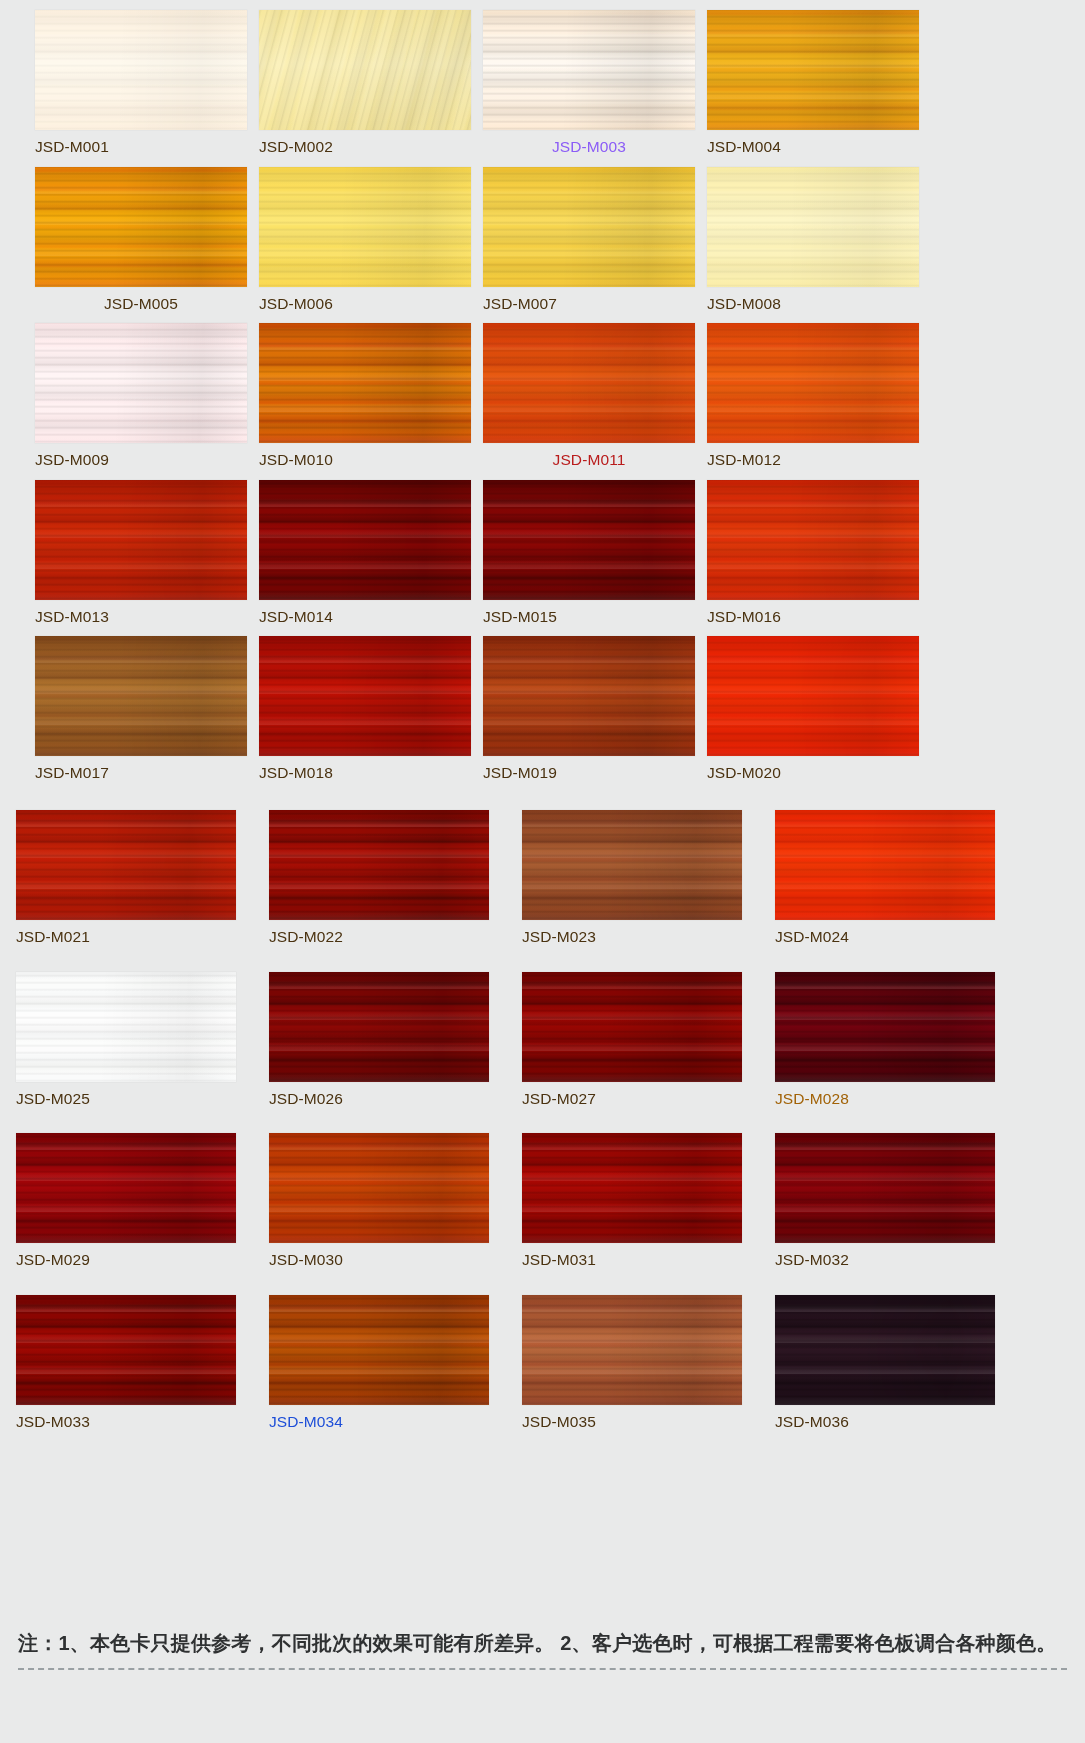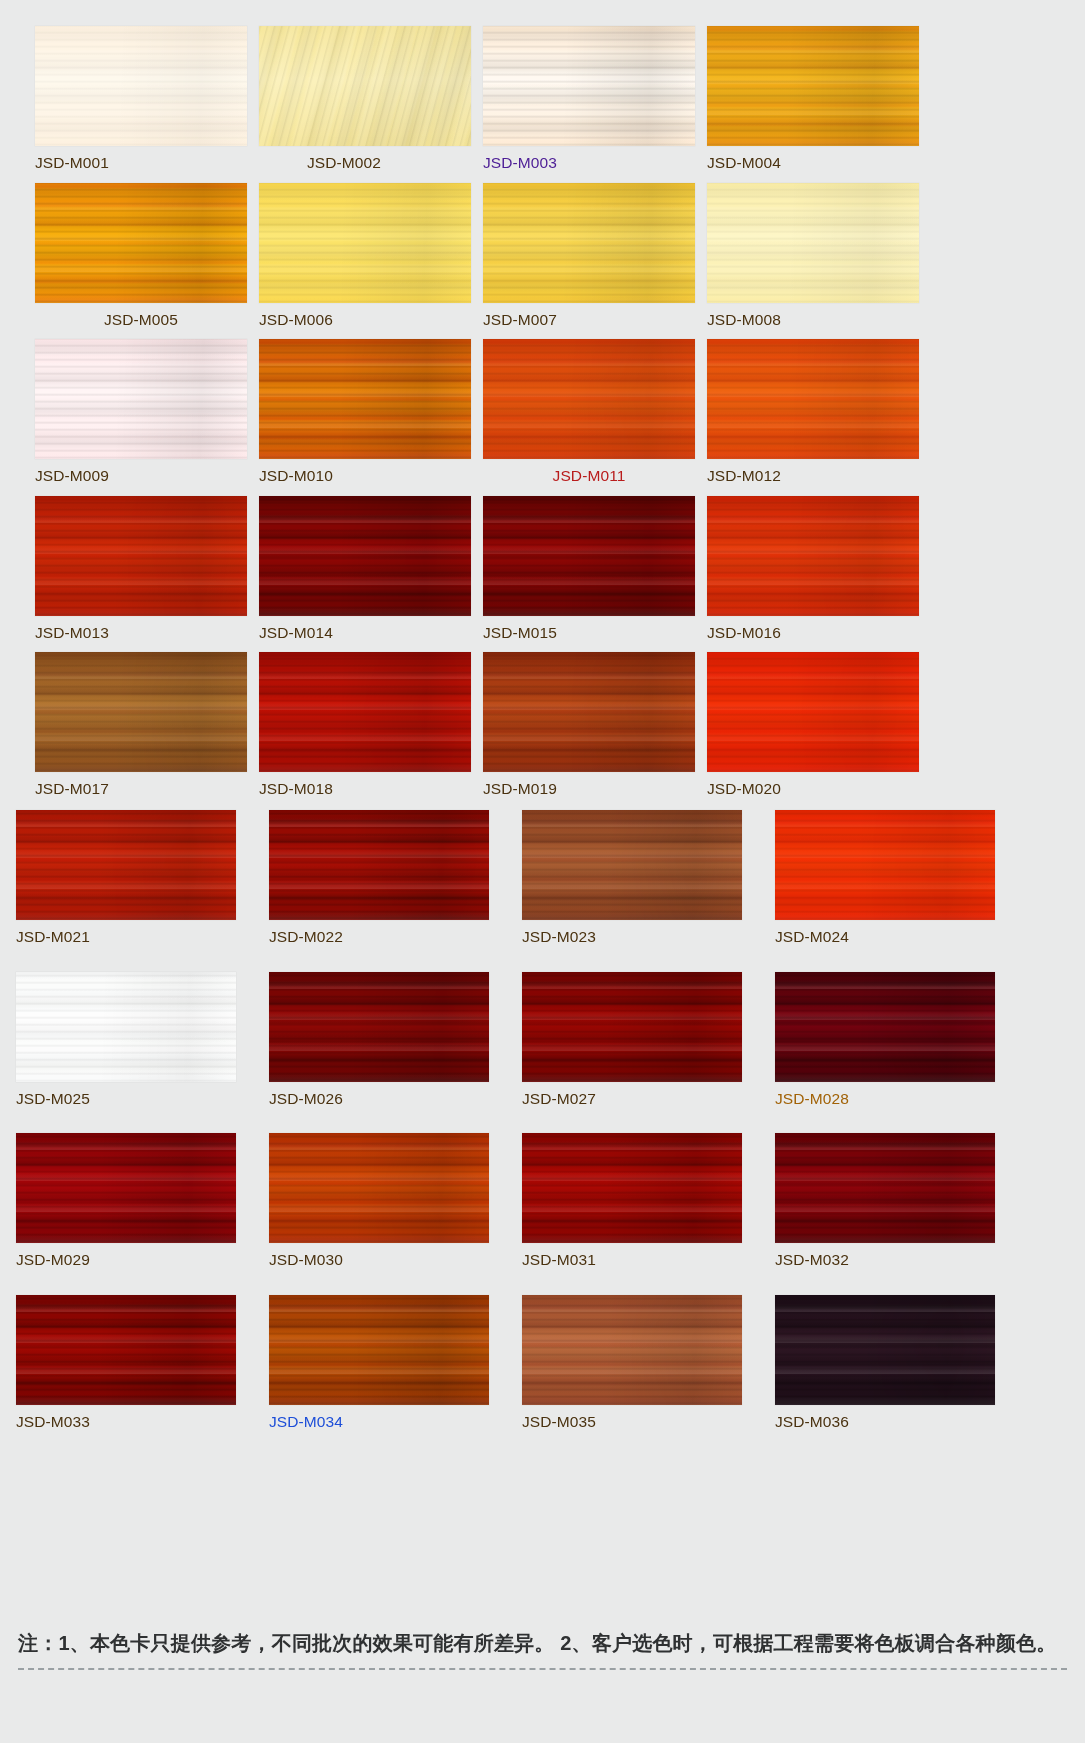--- a/index.html
+++ b/index.html
@@ -8,21 +8,21 @@
     width:1085px;height:1743px;
     background:#e9eaea;
     font-family:"Liberation Sans","DejaVu Sans",sans-serif;
     position:relative;
     overflow:hidden;
   }
   .sheet{position:relative;width:1085px;height:1743px;}
 
   
   .grid{position:absolute;display:grid;}
-  #grid-a{left:35px;top:26px;width:1035px;
+  #grid-a{left:35px;top:10px;width:1035px;
           grid-template-columns:repeat(4,212px);
           column-gap:33px;row-gap:27px;gap:12px;}
   #grid-b{left:16px;top:810px;width:1052px;
           grid-template-columns:repeat(4,220px);
           column-gap:33px;row-gap:27px;}
 
   .cell{position:relative;}
   .chip{
     width:100%;height:120px;
     box-shadow:0 0 0 0.5px rgba(0,0,0,.04);
@@ -67,25 +67,25 @@
 
 <div class="sheet">
 
   <div class="grid" id="grid-a">
       <div class="cell">
         <div class="chip" style="background-color: rgb(246, 227, 208); background-image: repeating-linear-gradient(0deg, rgba(0, 0, 0, 0) 0px, rgba(0, 0, 0, 0.035) 1px, rgba(0, 0, 0, 0) 3px, rgba(255, 255, 255, 0.024) 5px, rgba(0, 0, 0, 0) 7px), repeating-linear-gradient(0deg, rgba(0, 0, 0, 0) 0px, rgba(0, 0, 0, 0.055) 2px, rgba(0, 0, 0, 0) 11px, rgba(0, 0, 0, 0) 19px), repeating-linear-gradient(0deg, rgba(255, 255, 255, 0.027) 0px, rgba(255, 255, 255, 0) 9px, rgba(0, 0, 0, 0.024) 17px, rgba(255, 255, 255, 0) 31px), linear-gradient(92deg, rgba(255, 255, 255, 0.03) 0%, rgba(0, 0, 0, 0) 38%, rgba(0, 0, 0, 0.027) 78%, rgba(255, 255, 255, 0.01) 100%), linear-gradient(rgb(232, 195, 173) 0%, rgb(246, 227, 208) 45%, rgb(232, 195, 173) 100%); background-size: 100% 100%, 100% 100%, 100% 100%, 100% 100%, 100% 100%;"></div>
         <div class="caption" style="color: rgb(74, 50, 16);">JSD-M001</div>
       </div>
       <div class="cell">
         <div class="chip" style="background-color: rgb(232, 213, 162); background-image: repeating-linear-gradient(105deg, rgba(0, 0, 0, 0) 0px, rgba(0, 0, 0, 0.055) 1px, rgba(0, 0, 0, 0) 3px, rgba(255, 255, 255, 0.03) 5px, rgba(0, 0, 0, 0) 7px), repeating-linear-gradient(105deg, rgba(0, 0, 0, 0) 0px, rgba(0, 0, 0, 0.082) 2px, rgba(0, 0, 0, 0) 11px, rgba(0, 0, 0, 0) 19px), repeating-linear-gradient(105deg, rgba(255, 255, 255, 0.04) 0px, rgba(255, 255, 255, 0) 9px, rgba(0, 0, 0, 0.035) 17px, rgba(255, 255, 255, 0) 31px), linear-gradient(130deg, rgba(255, 255, 255, 0.043) 0%, rgba(0, 0, 0, 0) 38%, rgba(0, 0, 0, 0.04) 78%, rgba(255, 255, 255, 0.02) 100%), linear-gradient(rgb(210, 186, 126) 0%, rgb(232, 213, 162) 45%, rgb(210, 186, 126) 100%); background-size: 100% 100%, 100% 100%, 100% 100%, 100% 100%, 100% 100%;"></div>
-        <div class="caption" style="color: rgb(74, 50, 16); margin-left: 48px;">JSD-M002</div>
+        <div class="caption" style="color: rgb(74, 50, 16);">JSD-M002</div>
       </div>
       <div class="cell">
         <div class="chip" style="background-color: rgb(248, 228, 214); background-image: repeating-linear-gradient(0deg, rgba(0, 0, 0, 0) 0px, rgba(0, 0, 0, 0.09) 1px, rgba(0, 0, 0, 0) 3px, rgba(255, 255, 255, 0.055) 5px, rgba(0, 0, 0, 0) 7px), repeating-linear-gradient(0deg, rgba(0, 0, 0, 0) 0px, rgba(0, 0, 0, 0.133) 2px, rgba(0, 0, 0, 0) 11px, rgba(0, 0, 0, 0) 19px), repeating-linear-gradient(0deg, rgba(255, 255, 255, 0.067) 0px, rgba(255, 255, 255, 0) 9px, rgba(0, 0, 0, 0.06) 17px, rgba(255, 255, 255, 0) 31px), linear-gradient(92deg, rgba(255, 255, 255, 0.075) 0%, rgba(0, 0, 0, 0) 38%, rgba(0, 0, 0, 0.067) 78%, rgba(255, 255, 255, 0.03) 100%), linear-gradient(rgb(227, 168, 135) 0%, rgb(248, 228, 214) 45%, rgb(227, 168, 135) 100%); background-size: 100% 100%, 100% 100%, 100% 100%, 100% 100%, 100% 100%;"></div>
-        <div class="caption" style="color: #4c1d95;">JSD-M003</div>
+        <div class="caption" style="color: #8b5cf6; text-align: center;">JSD-M003</div>
       </div>
       <div class="cell">
         <div class="chip" style="background-color: rgb(217, 159, 60); background-image: repeating-linear-gradient(0deg, rgba(0, 0, 0, 0) 0px, rgba(0, 0, 0, 0.106) 1px, rgba(0, 0, 0, 0) 3px, rgba(255, 255, 255, 0.063) 5px, rgba(0, 0, 0, 0) 7px), repeating-linear-gradient(0deg, rgba(0, 0, 0, 0) 0px, rgba(0, 0, 0, 0.157) 2px, rgba(0, 0, 0, 0) 11px, rgba(0, 0, 0, 0) 19px), repeating-linear-gradient(0deg, rgba(255, 255, 255, 0.08) 0px, rgba(255, 255, 255, 0) 9px, rgba(0, 0, 0, 0.07) 17px, rgba(255, 255, 255, 0) 31px), linear-gradient(92deg, rgba(255, 255, 255, 0.086) 0%, rgba(0, 0, 0, 0) 38%, rgba(0, 0, 0, 0.08) 78%, rgba(255, 255, 255, 0.035) 100%), linear-gradient(rgb(184, 123, 32) 0%, rgb(217, 159, 60) 45%, rgb(184, 123, 32) 100%); background-size: 100% 100%, 100% 100%, 100% 100%, 100% 100%, 100% 100%;"></div>
         <div class="caption" style="color: rgb(74, 50, 16);">JSD-M004</div>
       </div>
       <div class="cell">
         <div class="chip" style="background-color: rgb(224, 154, 35); background-image: repeating-linear-gradient(0deg, rgba(0, 0, 0, 0) 0px, rgba(0, 0, 0, 0.12) 1px, rgba(0, 0, 0, 0) 3px, rgba(255, 255, 255, 0.07) 5px, rgba(0, 0, 0, 0) 7px), repeating-linear-gradient(0deg, rgba(0, 0, 0, 0) 0px, rgba(0, 0, 0, 0.18) 2px, rgba(0, 0, 0, 0) 11px, rgba(0, 0, 0, 0) 19px), repeating-linear-gradient(0deg, rgba(255, 255, 255, 0.086) 0px, rgba(255, 255, 255, 0) 9px, rgba(0, 0, 0, 0.08) 17px, rgba(255, 255, 255, 0) 31px), linear-gradient(92deg, rgba(255, 255, 255, 0.1) 0%, rgba(0, 0, 0, 0) 38%, rgba(0, 0, 0, 0.086) 78%, rgba(255, 255, 255, 0.04) 100%), linear-gradient(rgb(185, 115, 26) 0%, rgb(224, 154, 35) 45%, rgb(185, 115, 26) 100%); background-size: 100% 100%, 100% 100%, 100% 100%, 100% 100%, 100% 100%;"></div>
         <div class="caption" style="color: rgb(74, 50, 16); text-align: center;">JSD-M005</div>
       </div>
       <div class="cell">

